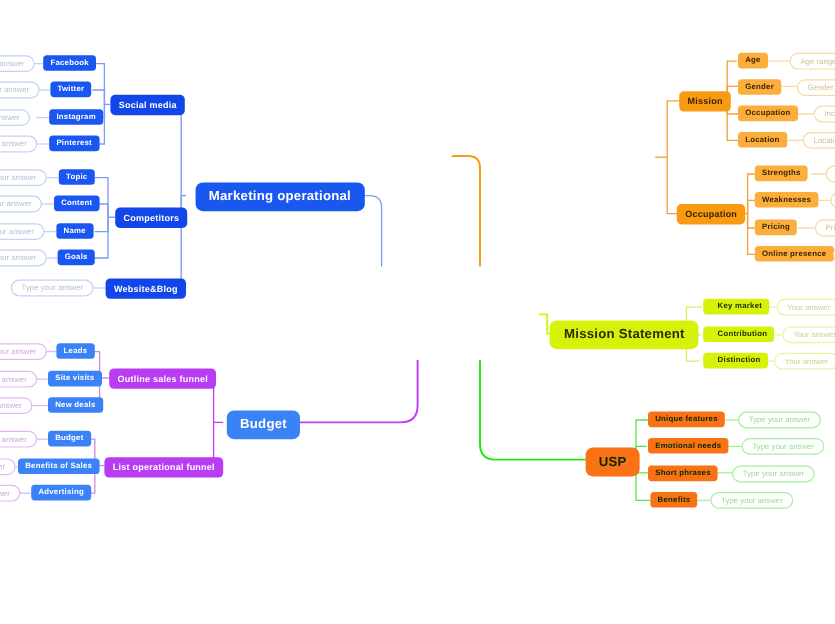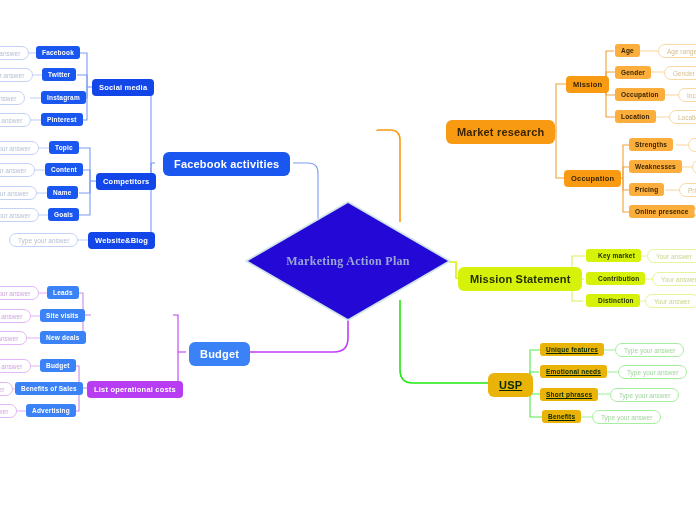--- a/index.html
+++ b/index.html
@@ -22,21 +22,21 @@
 
   
   .blue{background:#1A56F0;color:#ffffff;}
   .blue-d{background:#1246E8;color:#ffffff;}
   
   .orange{background:#F99B12;color:#3a2400;}
   .orange-l{background:#FBAE3C;color:#3a2400;}
   
   .lime{background:#D6F20A;color:#243000;padding-left:12px;}
   
-  .green{background:#eab308;color:#062800;text-decoration:underline;}
+  .green{background:#f97316;color:#062800;}
   
   .purple{background:#3b82f6;color:#ffffff;}
   .purple-l{background:#B83DF2;color:#ffffff;}
 
   .answer{
     position:absolute;display:flex;align-items:center;justify-content:center;
     box-sizing:border-box;white-space:nowrap;
     border-radius:999px;background:#ffffff;font-weight:normal;
     font-size:6.5px;height:14px;padding:0 8px;color:#b9b9c4;
   }
@@ -170,28 +170,23 @@
       <path d="M87 388 L79 388" stroke="#C98BE8"></path>
       <path d="M79 388 L79 366 L70 366" stroke="#C98BE8"></path>
       <path d="M79 388 L79 389 L76 389" stroke="#C98BE8"></path>
       <path d="M79 388 L79 411 L71 411" stroke="#C98BE8"></path>
       <path d="M40 366 L26 366" stroke="#e3b6f7"></path>
       <path d="M15 389 L9 389" stroke="#e3b6f7"></path>
       <path d="M26 411 L12 411" stroke="#e3b6f7"></path>
     </g>
   </svg>
 
-  <div id="center-diamond">
-    <div class="dshape edge"></div>
-    <div class="dshape"></div>
-    <div class="dlabel">Marketing Action Plan</div>
-  </div>
 
   <div class="node lvl1 blue" style="left:163px;top:152px;">
-    <span>Facebook activities</span>
+    <span>Marketing operational</span>
   </div>
 
   <div class="node lvl2 blue-d" style="left:92px;top:79px;">
     <span>Social media</span>
   </div>
   <div class="node lvl2 blue-d" style="left:96px;top:173px;">
     <span>Competitors</span>
   </div>
   <div class="node lvl2 blue-d" style="left:88px;top:232px;">
     <span>Website&amp;Blog</span>
@@ -226,23 +221,20 @@
   <div class="answer a-blue" style="left:-40px;top:46px;">Type your answer</div>
   <div class="answer a-blue" style="left:-36px;top:68px;">Type your answer</div>
   <div class="answer a-blue" style="left:-44px;top:91px;">Type your answer</div>
   <div class="answer a-blue" style="left:-38px;top:113px;">Type your answer</div>
   <div class="answer a-blue" style="left:-30px;top:141px;">Type your answer</div>
   <div class="answer a-blue" style="left:-34px;top:163px;">Type your answer</div>
   <div class="answer a-blue" style="left:-32px;top:186px;">Type your answer</div>
   <div class="answer a-blue" style="left:-30px;top:208px;">Type your answer</div>
   <div class="answer a-blue" style="left:9px;top:233px;">Type your answer</div>
 
-  <div class="node lvl1 orange" style="left:446px;top:120px;">
-    <span>Market research</span>
-  </div>
   <div class="node lvl2 orange" style="left:566px;top:76px;">
     <span>Mission</span>
   </div>
   <div class="node lvl2 orange" style="left:564px;top:170px;">
     <span>Occupation</span>
   </div>
 
   <div class="node lvl3 orange-l" style="left:615px;top:44px;">
     <span>Age</span>
   </div>
@@ -310,22 +302,25 @@
     <span>Benefits</span>
   </div>
   <div class="answer a-green" style="left:615px;top:343px;">Type your answer</div>
   <div class="answer a-green" style="left:618px;top:365px;">Type your answer</div>
   <div class="answer a-green" style="left:610px;top:388px;">Type your answer</div>
   <div class="answer a-green" style="left:592px;top:410px;">Type your answer</div>
 
   <div class="node lvl1 purple" style="left:189px;top:342px;">
     <span>Budget</span>
   </div>
+  <div class="node lvl2 purple-l" style="left:91px;top:307px;">
+    <span>Outline sales funnel</span>
+  </div>
   <div class="node lvl2 purple-l" style="left:87px;top:381px;">
-    <span>List operational costs</span>
+    <span>List operational funnel</span>
   </div>
 
   <div class="node lvl3 purple" style="left:47px;top:286px;">
     <span>Leads</span>
   </div>
   <div class="node lvl3 purple" style="left:40px;top:309px;">
     <span>Site visits</span>
   </div>
   <div class="node lvl3 purple" style="left:40px;top:331px;">
     <span>New deals</span>

